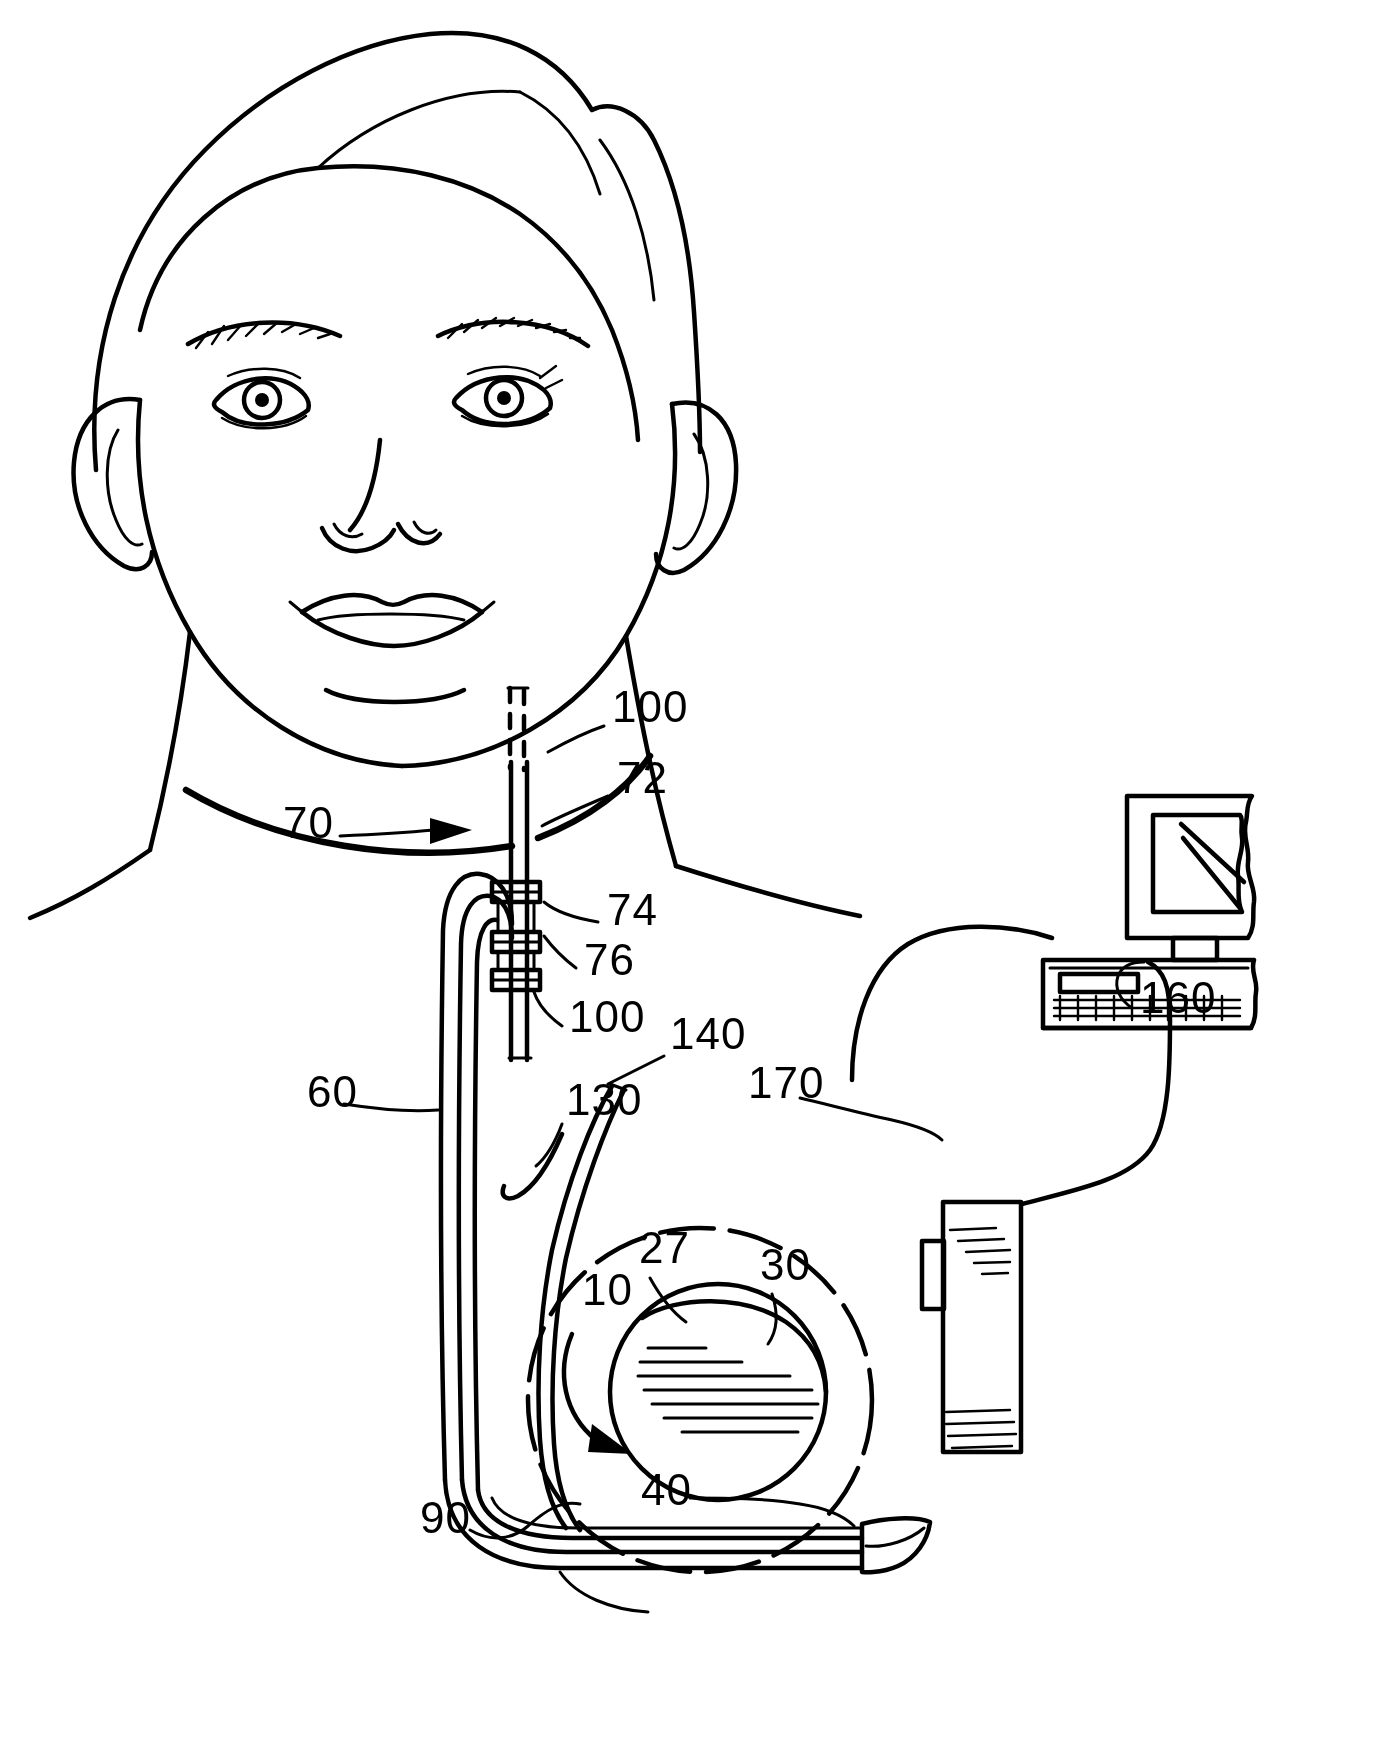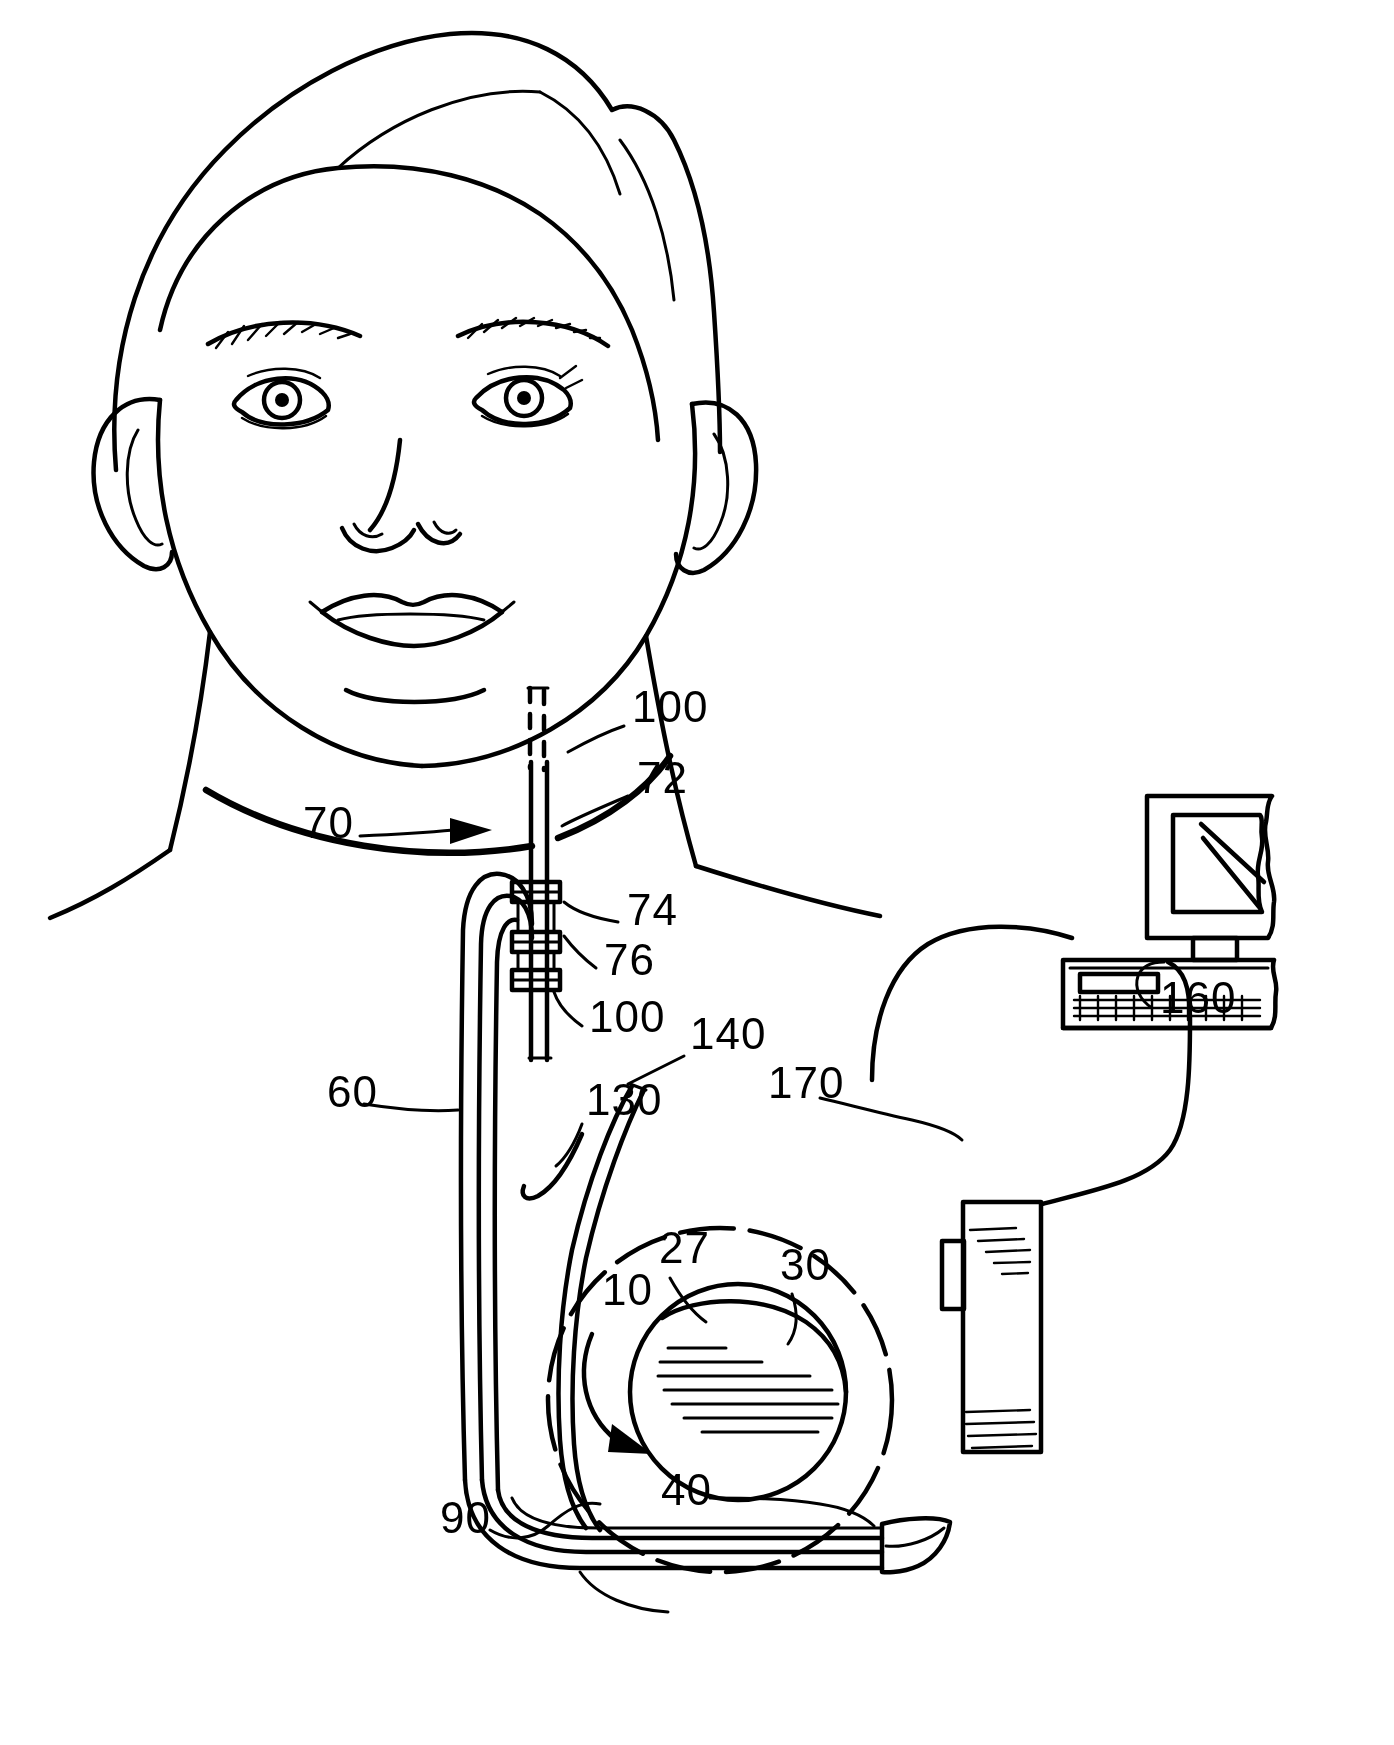--- a/index.html
+++ b/index.html
@@ -13,21 +13,20 @@
     position: relative;
     overflow: hidden;
     font-family: "Liberation Sans", sans-serif;
   }
   #figure-root {
     position: absolute;
     left: 0;
     top: 0;
     width: 1112px;
     height: 1745px;
-    margin-left: 20px;
   }
   svg#patent-figure {
     display: block;
     width: 1394px;
     height: 1745px;
     background: #ffffff;
   }
   .ln {
     fill: none;
     stroke: #000000;

